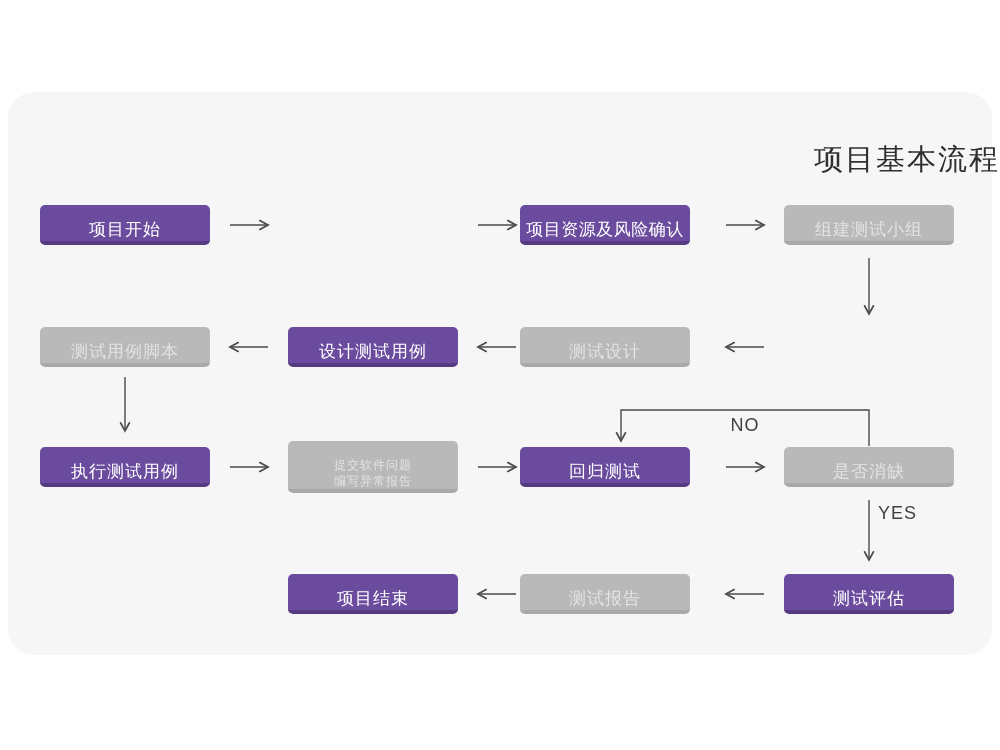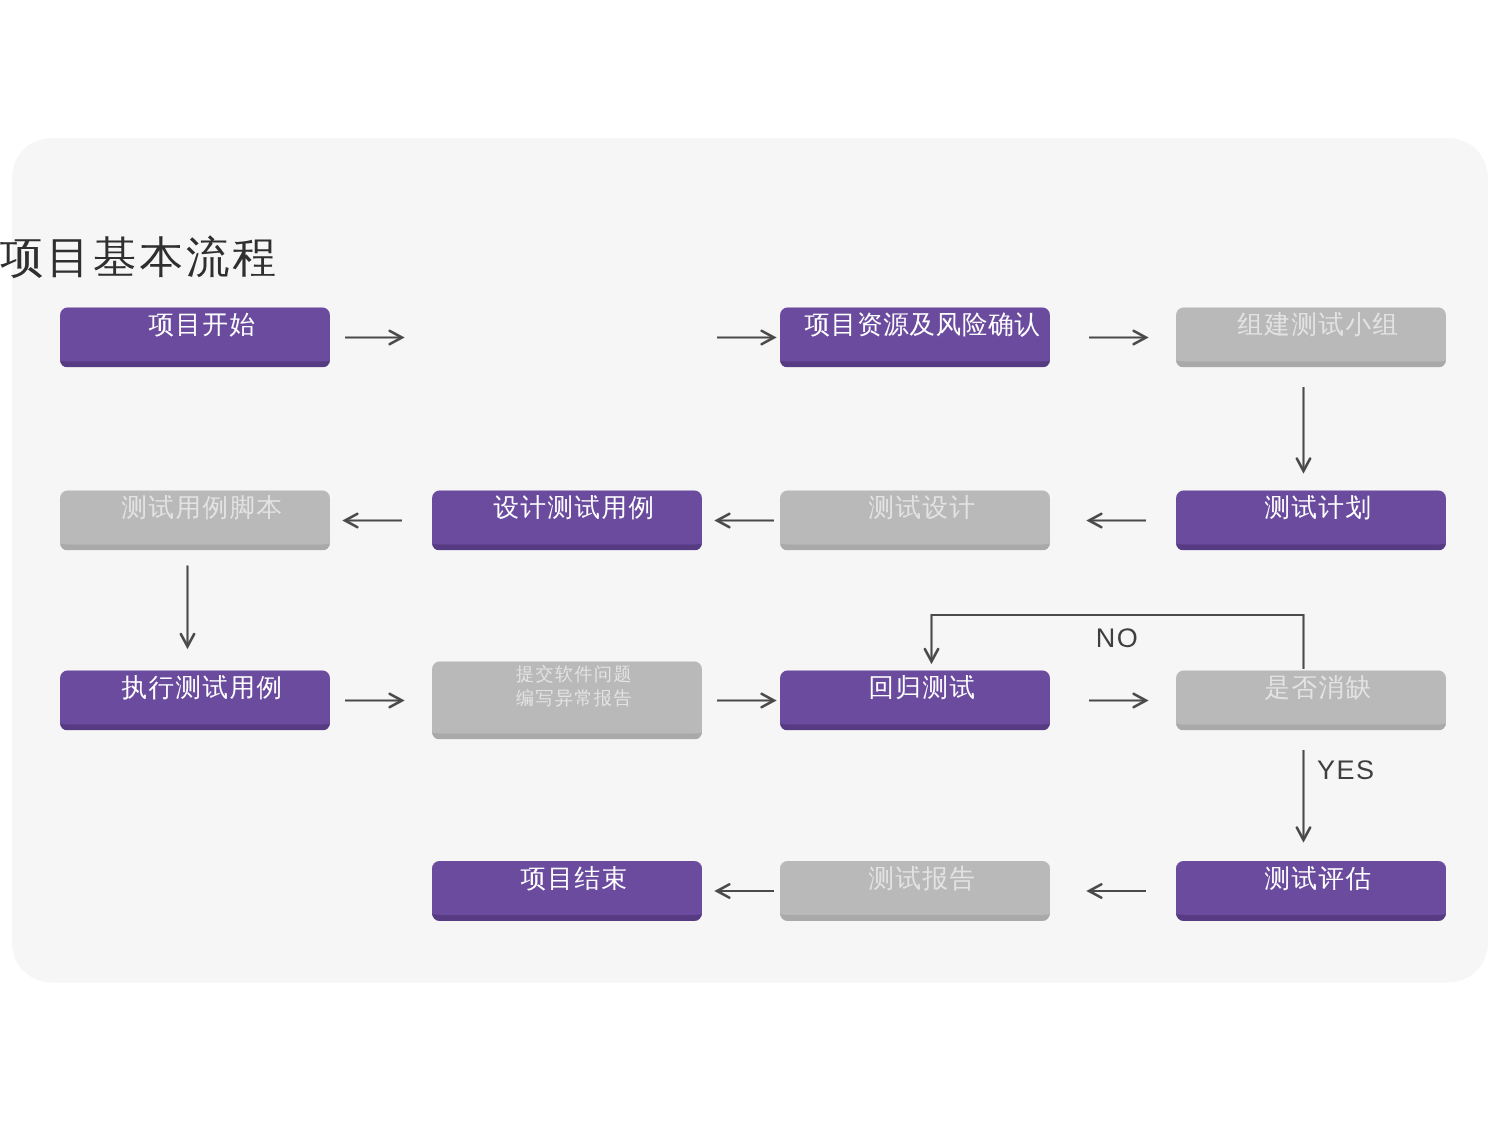--- a/index.html
+++ b/index.html
@@ -8,31 +8,30 @@
     background:#ffffff;
     font-family:"Liberation Sans","DejaVu Sans",sans-serif;
     position:relative;overflow:hidden;
   }
   .stage{position:absolute;left:0;top:0;width:1000px;height:750px;}
   .card{
     position:absolute;left:8px;top:92px;width:984px;height:563px;
     background:#f6f6f7;border-radius:26px;
   }
   .title{
-    position:absolute;left:0;top:152px;width:1000px;
-    text-align:left;font-size:29px;color:#2f2f2f;font-weight:400;
+    position:absolute;left:0;top:140px;width:1000px;
+    text-align:right;font-size:29px;color:#2f2f2f;font-weight:400;
     letter-spacing:2px;
   }
   .node{
     position:absolute;width:170px;height:36px;
     border-radius:5px;
-    display:flex;align-items:flex-start;justify-content:center;
+    display:flex;align-items:flex-end;justify-content:center;
     font-size:17px;letter-spacing:1px;text-align:center;
     box-sizing:content-box;
-    padding-left:10px;
   }
   .node.purple{background:#6a4b9e;border-bottom:4px solid #563a82;color:#ffffff;}
   .node.gray{background:#b9b9b9;border-bottom:4px solid #a9a9a9;color:#e3e3e3;}
   .c1{left:40px}.c2{left:288px}.c3{left:520px}.c4{left:784px}
   .r1{top:205px}.r2{top:327px}.r3{top:447px}.r4{top:574px}
   .node.tall{top:441px;height:48px;font-size:12px;line-height:1.35;letter-spacing:1px;white-space:pre-line;}
   .node.longtext{letter-spacing:0.5px;font-size:17px;}
   svg.arrows{position:absolute;left:0;top:0;width:1000px;height:750px;pointer-events:none;}
   .edge-label{
     position:absolute;font-size:18px;color:#3f3f3f;letter-spacing:1px;
@@ -52,23 +51,20 @@
   <div class="node purple c1 r1">
     <span>项目开始</span>
   </div>
   <div class="node purple longtext c3 r1">
     <span>项目资源及风险确认</span>
   </div>
   <div class="node gray c4 r1">
     <span>组建测试小组</span>
   </div>
 
-  <div class="node purple c4 r2">
-    <span>测试计划</span>
-  </div>
   <div class="node gray c3 r2">
     <span>测试设计</span>
   </div>
   <div class="node purple c2 r2">
     <span>设计测试用例</span>
   </div>
   <div class="node gray c1 r2">
     <span>测试用例脚本</span>
   </div>
 

